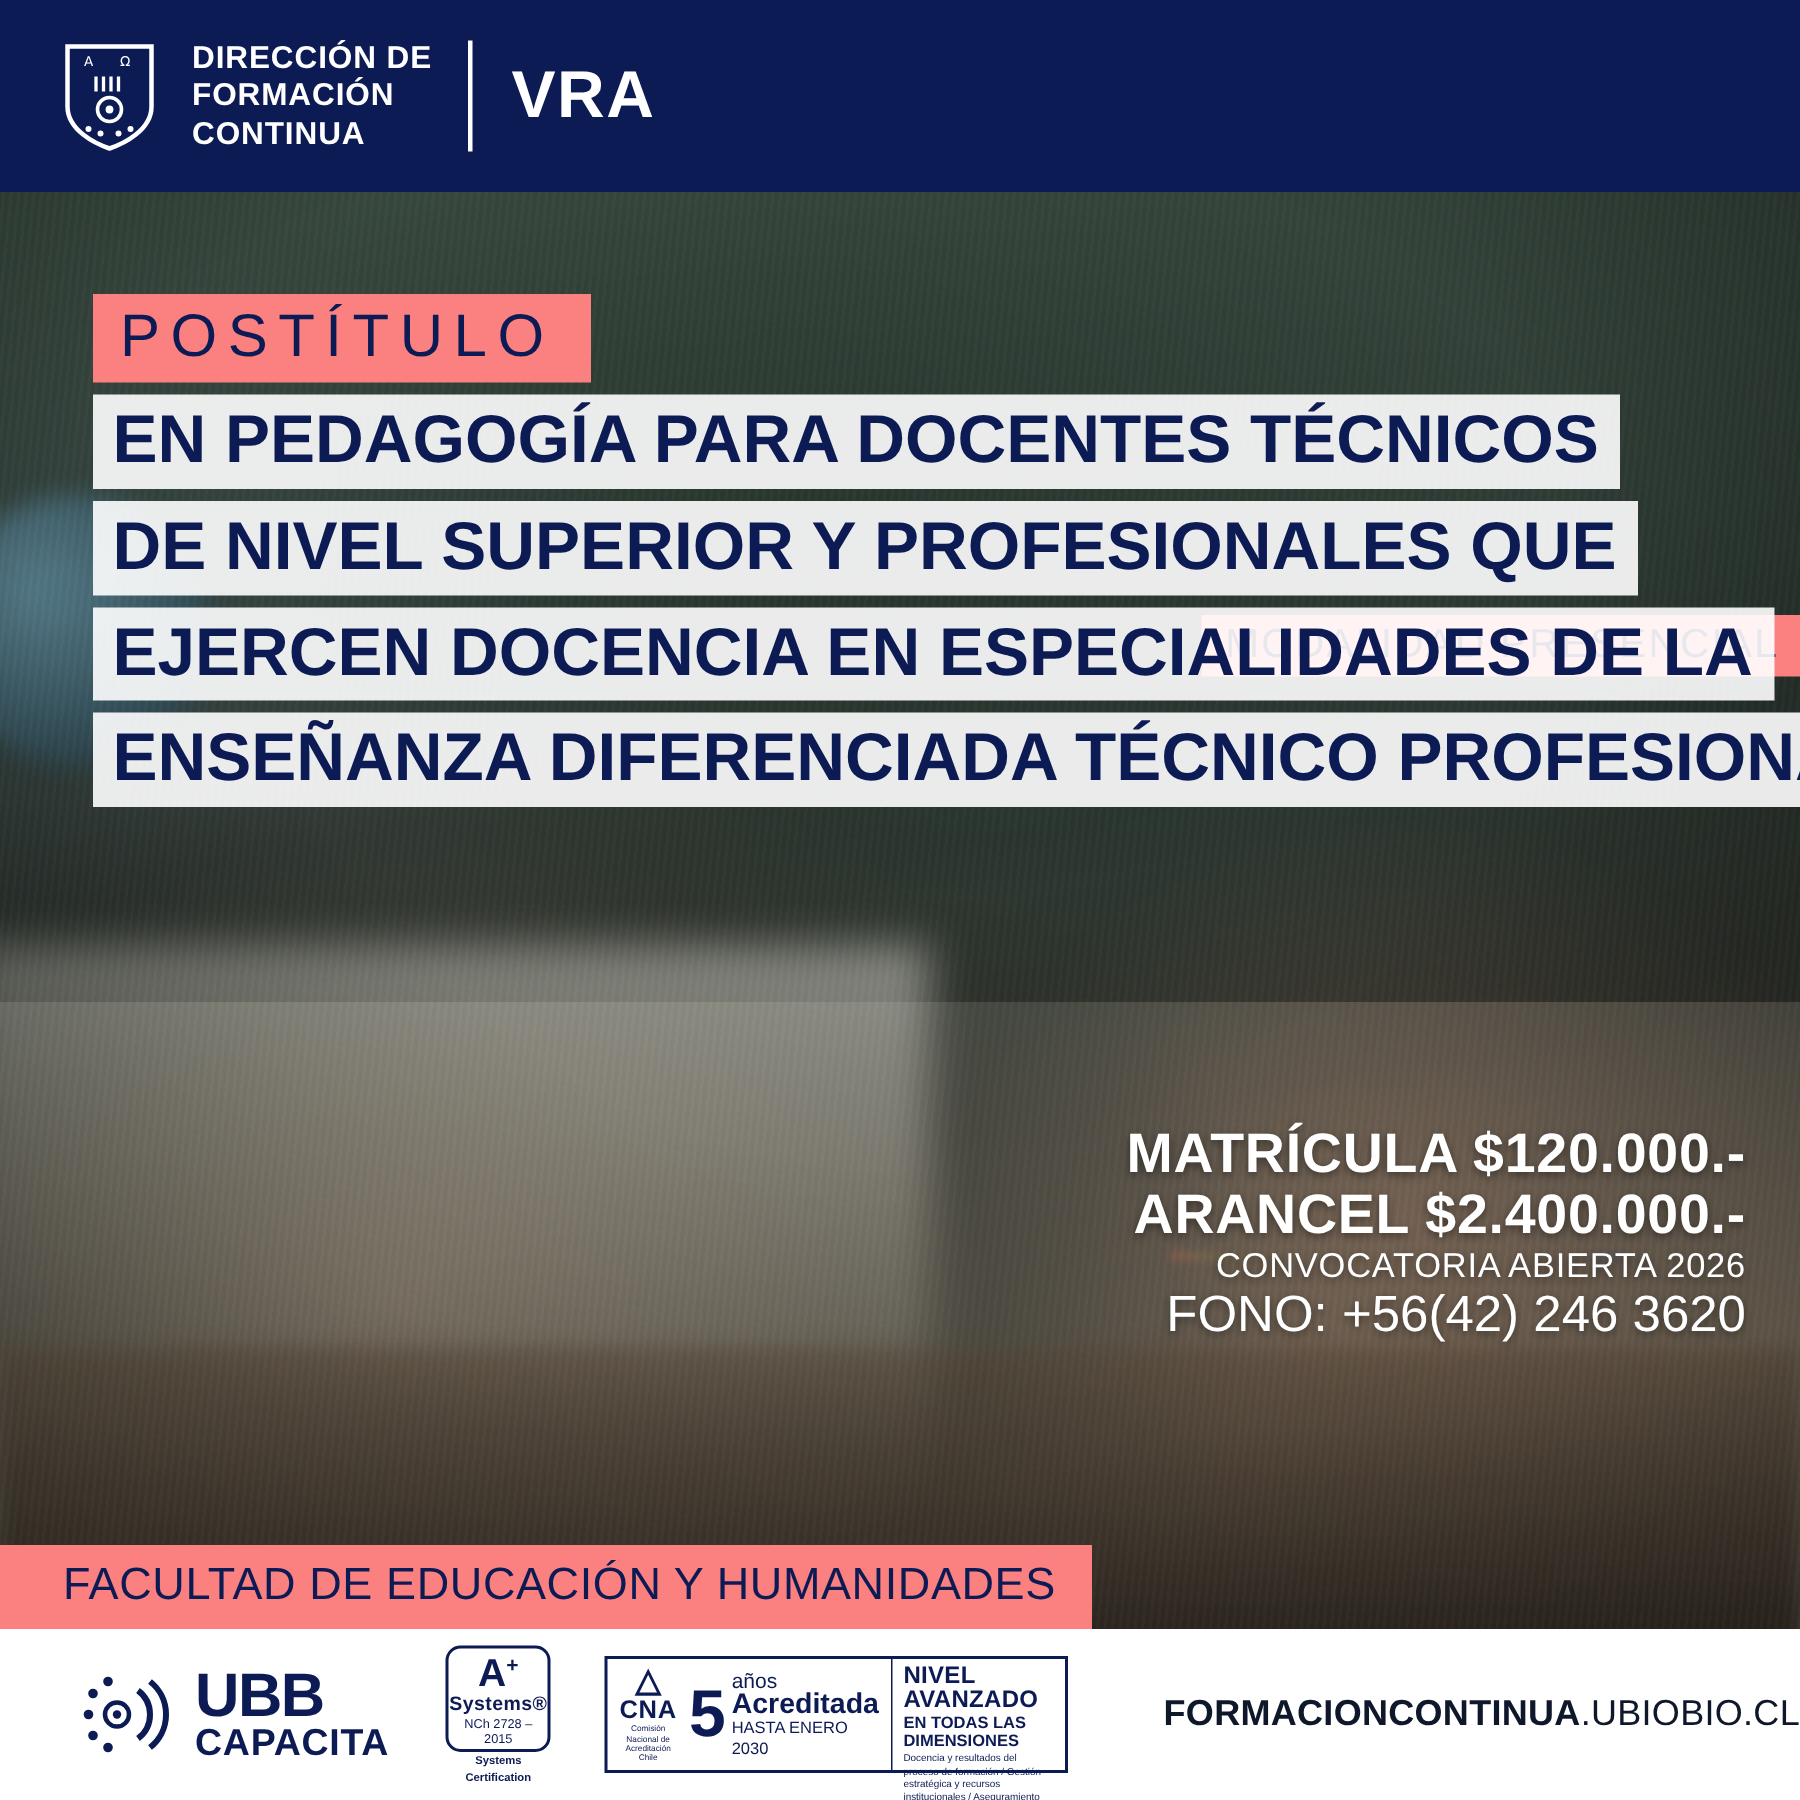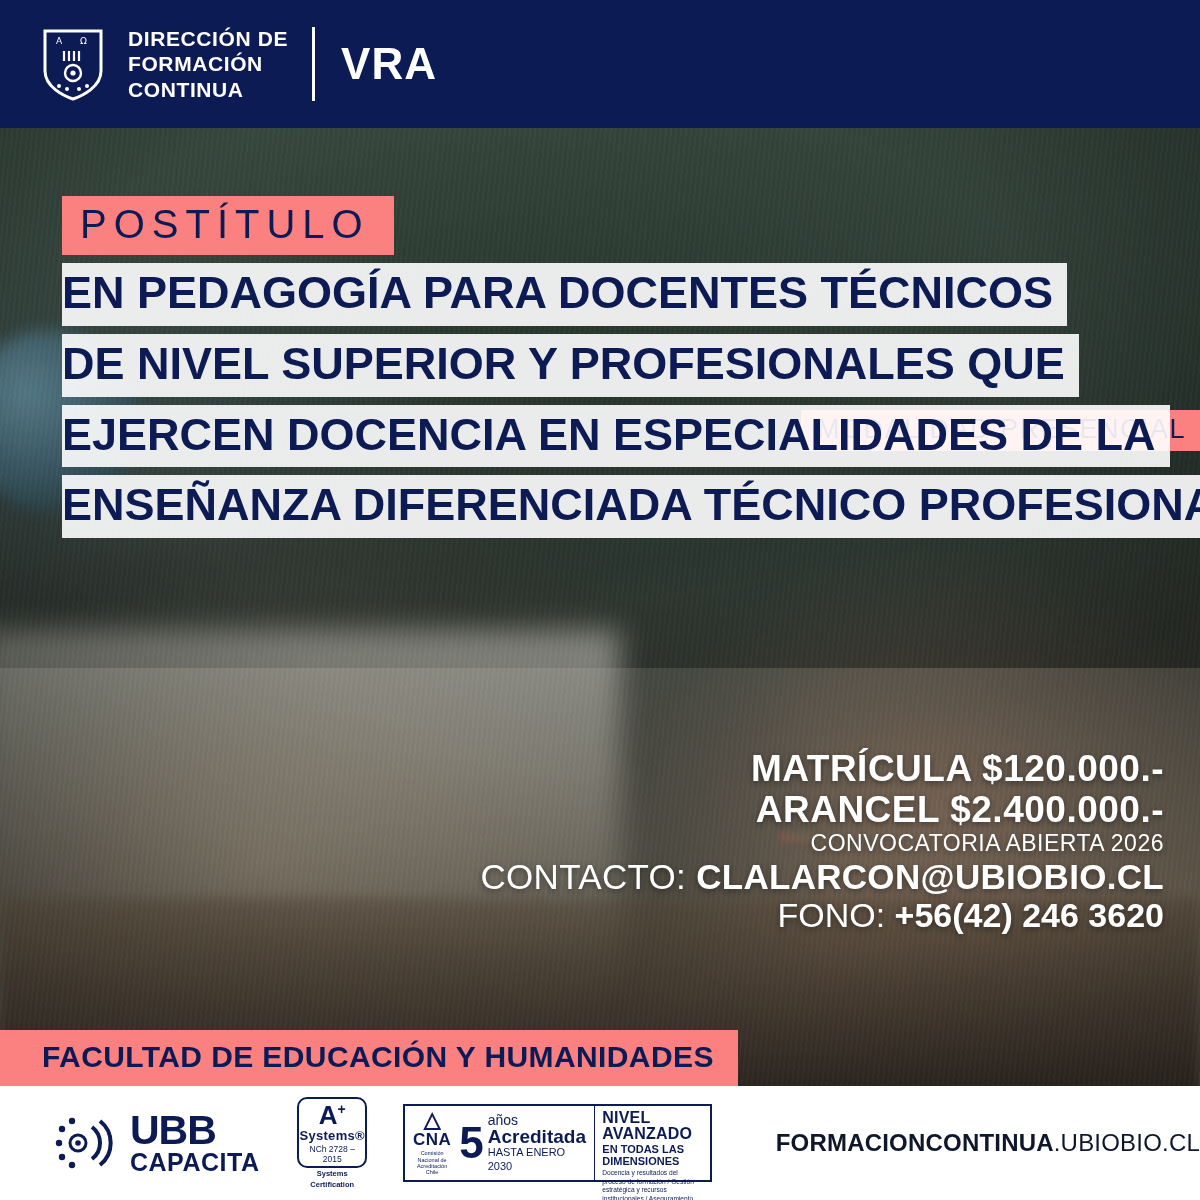--- a/index.html
+++ b/index.html
@@ -128,21 +128,21 @@
   }
   .hl-row { margin-top: 8px; }
   .hl {
     display: inline-block;
     background: rgba(255,255,255,0.90);
     color: #0d1b55;
     font-weight: bold;
     font-size: 45px;
     line-height: 1.04;
     letter-spacing: 0px;
-    padding: 7px 14px 9px 0;
+    padding: 7px 14px 9px 13px;
     white-space: nowrap;
   }
   .modalidad {
     position: absolute;
     right: 0; top: 410px;
     background: #fb8080;
     color: #0d1b55;
     font-size: 27px;
     letter-spacing: 1.5px;
     padding: 4px 14px 6px 16px;
@@ -157,29 +157,29 @@
     z-index: 4;
     color: #fff;
     text-shadow: 0 2px 6px rgba(0,0,0,0.45);
   }
   .info div { line-height: 1.12; white-space: nowrap; }
   .info .l1, .info .l2 { font-size: 37px; font-weight: bold; letter-spacing: 0.5px; }
   .info .l3 { font-size: 23px; font-weight: normal; letter-spacing: 0.5px; }
   .info .l4 { font-size: 35px; font-weight: normal; letter-spacing: 0.3px; }
   .info .l4 b { font-weight: bold; }
   .info .l5 { font-size: 34px; font-weight: normal; }
-  .info .l5 b { font-weight: bold; }
+  .info .l5 b { font-weight: normal; }
 
   
   .faculty {
     position: absolute;
     left: 0; bottom: 114px;
     background: #fb8080;
     color: #0d1b55;
-    font-weight: bold;
+    font-weight: normal;
     font-size: 30px;
     letter-spacing: 0.4px;
     padding: 10px 24px 12px 42px;
     z-index: 5;
   }
 
   
   .footer {
     position: absolute;
     left: 0; bottom: 0; width: 1200px; height: 114px;
@@ -306,23 +306,20 @@
   <div class="hl-row"><span class="hl">EJERCEN DOCENCIA EN ESPECIALIDADES DE LA</span></div>
   <div class="hl-row"><span class="hl">ENSEÑANZA DIFERENCIADA TÉCNICO PROFESIONAL</span></div>
 </div>
 
 <div class="modalidad">MODALIDAD PRESENCIAL</div>
 
 <div class="info">
   <div class="l1">MATRÍCULA $120.000.-</div>
   <div class="l2">ARANCEL $2.400.000.-</div>
   <div class="l3">CONVOCATORIA ABIERTA 2026</div>
-  <div class="l4">
-    <span>CONTACTO: </span><b>CLALARCON@UBIOBIO.CL</b>
-  </div>
   <div class="l5">
     <span>FONO: </span><b>+56(42) 246 3620</b>
   </div>
 </div>
 
 <div class="faculty">FACULTAD DE EDUCACIÓN Y HUMANIDADES</div>
 
 <div class="footer">
 
   <div class="ubb-capacita">

